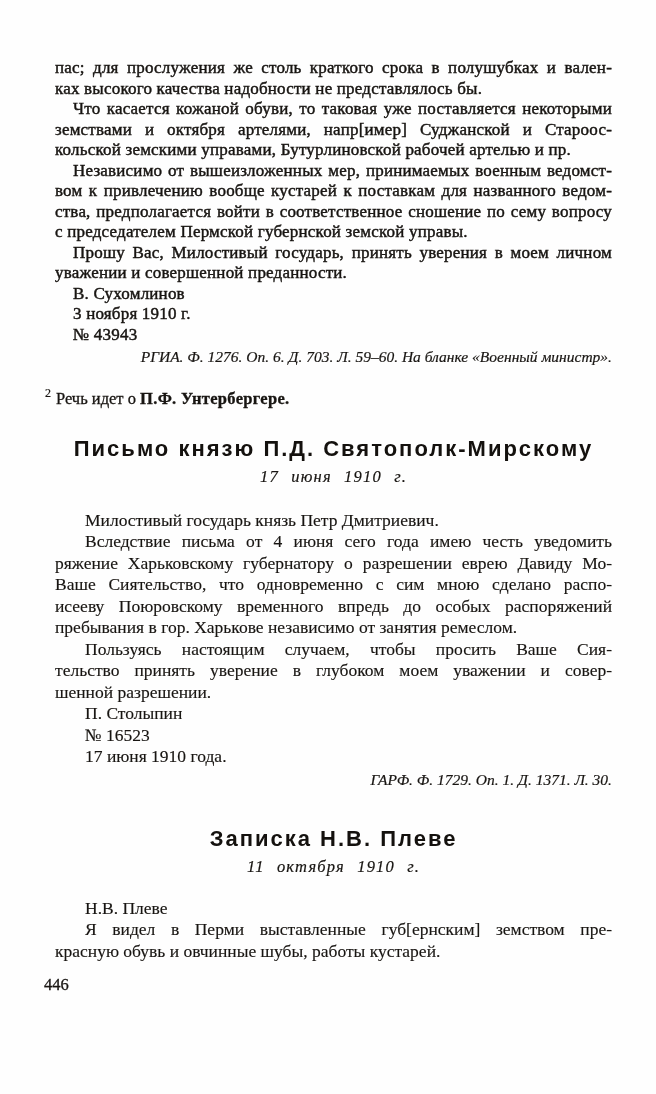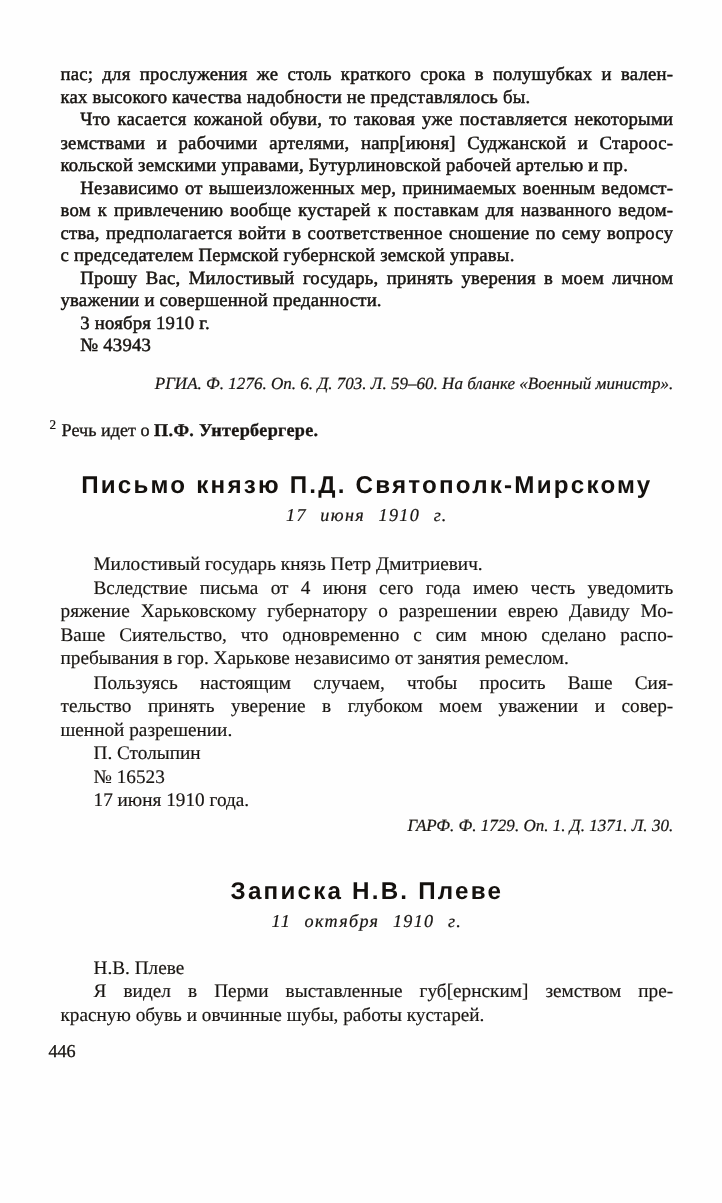--- a/index.html
+++ b/index.html
@@ -36,21 +36,21 @@
 
   .doc2 .ln, .doc3 .ln {
     font-size: 17.5px;
     line-height: 21.5px;
     height: 21.5px;
     -webkit-text-stroke: 0.15px #181512;
   }
 
   
   .source {
-    margin-top: 14px;
+    margin-top: 1px;
     text-align: right;
     font-style: italic;
     font-size: 15.5px;
     line-height: 22px;
     -webkit-text-stroke: 0.2px #181512;
   }
   .source div { height: 22px; overflow: hidden; }
 
   
   .footnote {
@@ -102,48 +102,50 @@
 </style>
 </head>
 <body>
 
 <div class="page">
 
   <div class="doc1">
     <div class="ln j">пас; для прослужения же столь краткого срока в полушубках и вален-</div>
     <div class="ln">ках высокого качества надобности не представлялось бы.</div>
     <div class="ln j ind">Что касается кожаной обуви, то таковая уже поставляется некоторыми</div>
-    <div class="ln j">земствами и рабочими артелями, напр[июня] Суджанской и Староос-</div>
+    <div class="ln j">земствами и октября артелями, напр[имер] Суджанской и Староос-</div>
     <div class="ln">кольской земскими управами, Бутурлиновской рабочей артелью и пр.</div>
     <div class="ln j ind">Независимо от вышеизложенных мер, принимаемых военным ведомст-</div>
     <div class="ln j">вом к привлечению вообще кустарей к поставкам для названного ведом-</div>
     <div class="ln j">ства, предполагается войти в соответственное сношение по сему вопросу</div>
     <div class="ln">с председателем Пермской губернской земской управы.</div>
     <div class="ln j ind">Прошу Вас, Милостивый государь, принять уверения в моем личном</div>
     <div class="ln">уважении и совершенной преданности.</div>
+    <div class="ln ind">В. Сухомлинов</div>
     <div class="ln ind">3 ноября 1910 г.</div>
     <div class="ln ind">№ 43943</div>
 
     <div class="source">
       <div>РГИА. Ф. 1276. Оп. 6. Д. 703. Л. 59–60. На бланке «Военный министр».</div>
     </div>
   </div>
 
   <div class="footnote">
     <sup>2</sup><span>Речь идет о</span> <b>П.Ф. Унтербергере.</b>
   </div>
 
   <div class="doc2">
     <div class="doc-title">Письмо князю П.Д. Святополк-Мирскому</div>
     <div class="doc-date">17 июня 1910 г.</div>
     <div class="doc-body">
       <div class="ln ind2">Милостивый государь князь Петр Дмитриевич.</div>
       <div class="ln j ind2">Вследствие письма от 4 июня сего года имею честь уведомить</div>
       <div class="ln j">ряжение Харьковскому губернатору о разрешении еврею Давиду Мо-</div>
       <div class="ln j">Ваше Сиятельство, что одновременно с сим мною сделано распо-</div>
+      <div class="ln j">исееву Поюровскому временного впредь до особых распоряжений</div>
       <div class="ln">пребывания в гор. Харькове независимо от занятия ремеслом.</div>
       <div class="ln j ind2">Пользуясь настоящим случаем, чтобы просить Ваше Сия-</div>
       <div class="ln j">тельство принять уверение в глубоком моем уважении и совер-</div>
       <div class="ln">шенной разрешении.</div>
       <div class="ln ind2">П. Столыпин</div>
       <div class="ln ind2">№ 16523</div>
       <div class="ln ind2">17 июня 1910 года.</div>
     </div>
     <div class="source">
       <div>ГАРФ. Ф. 1729. Оп. 1. Д. 1371. Л. 30.</div>

